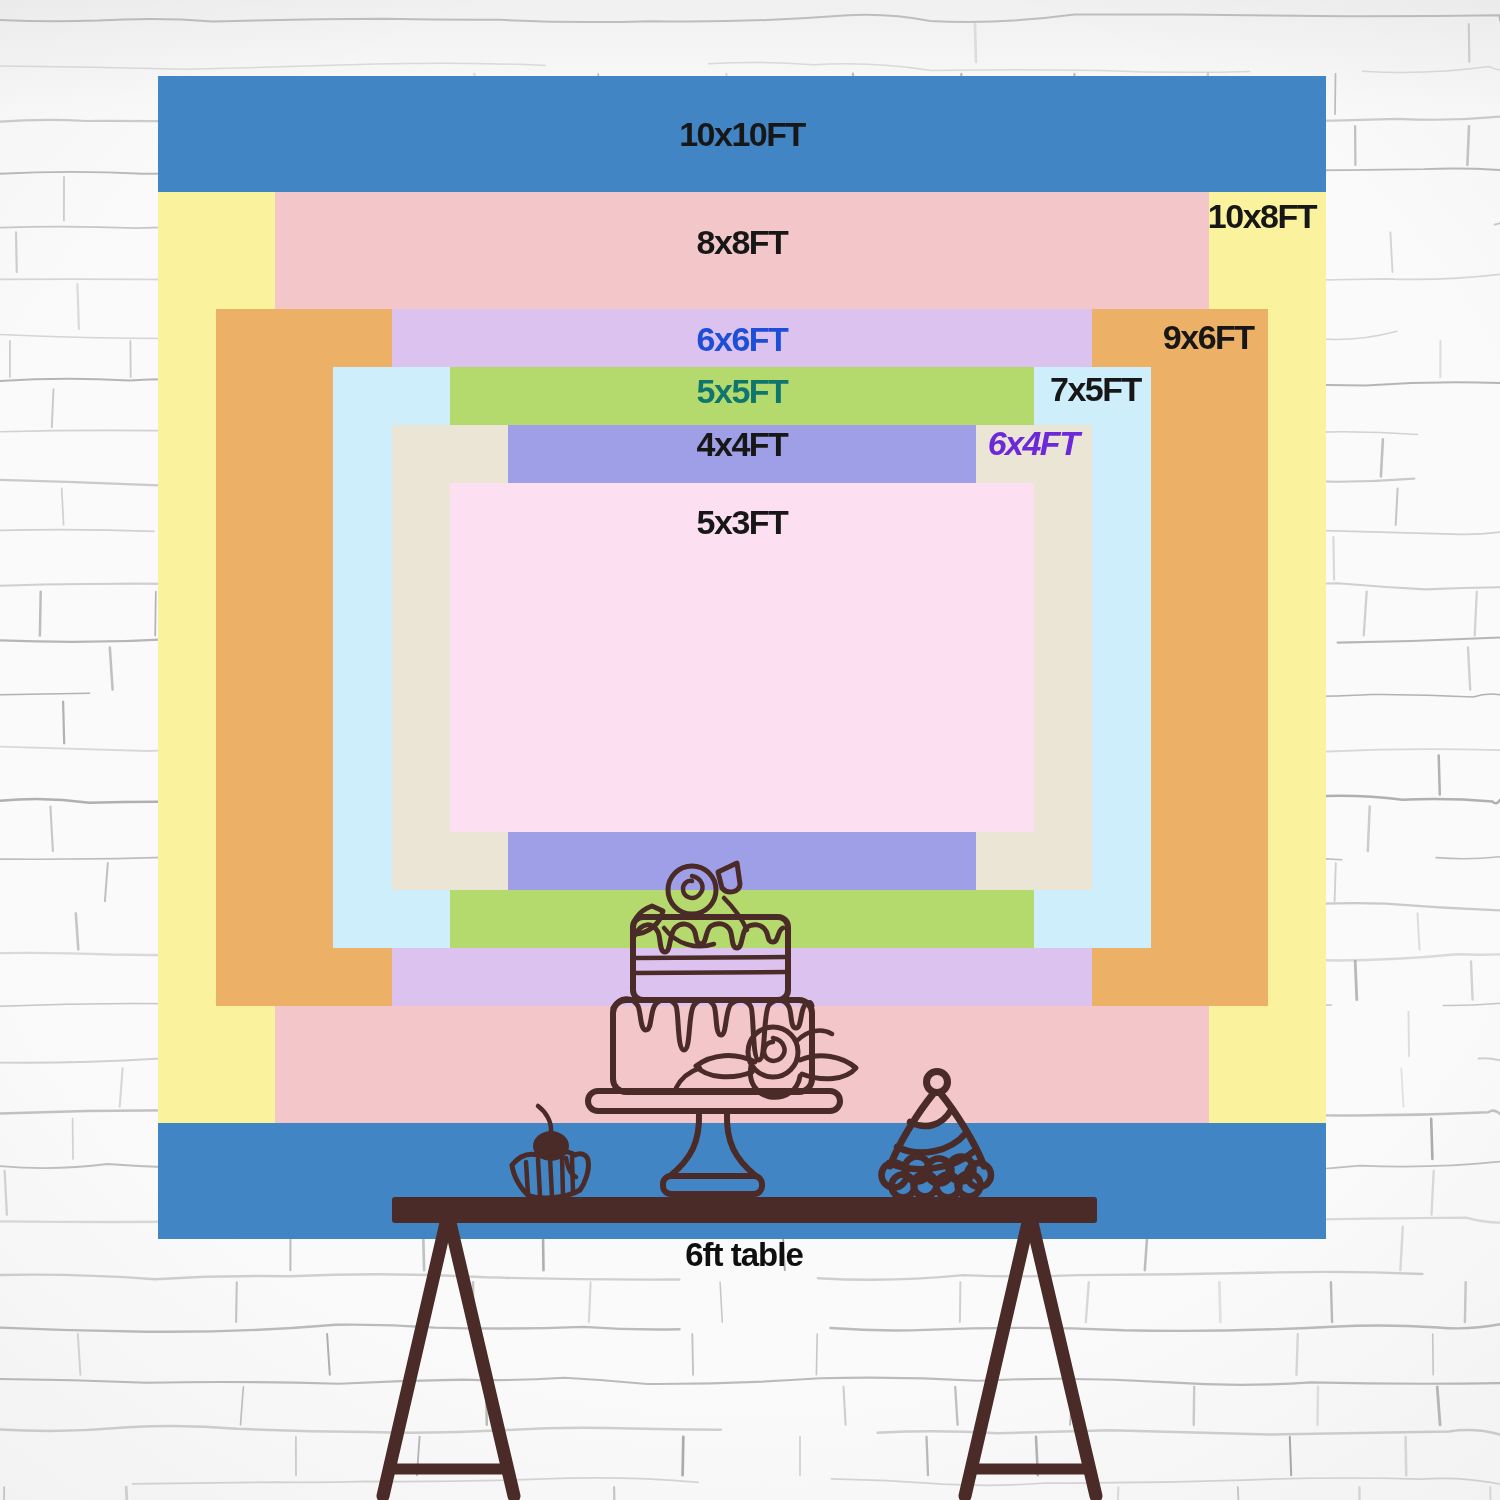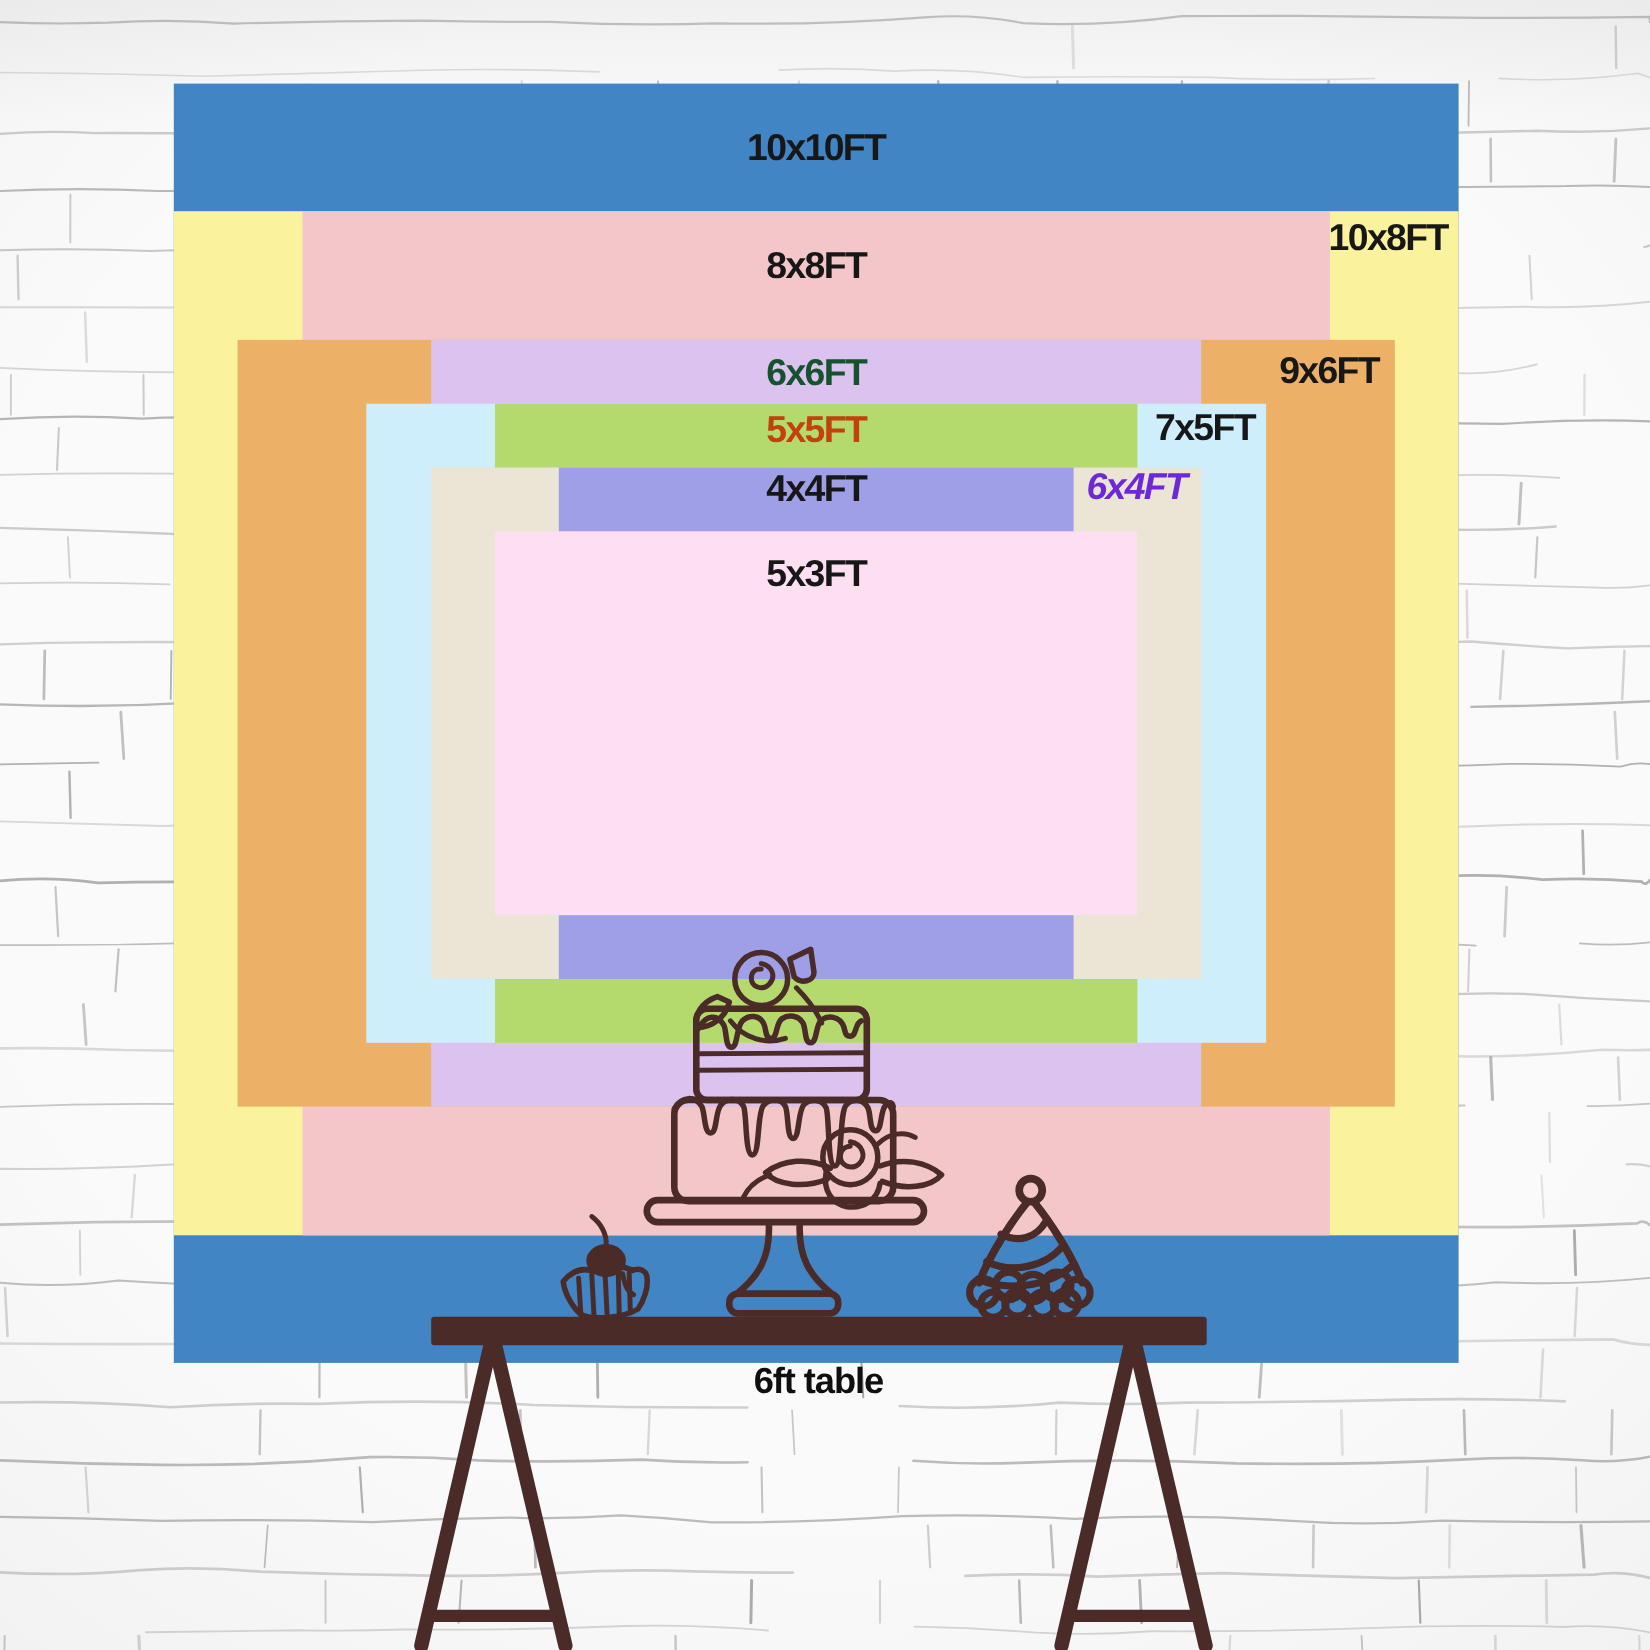--- a/index.html
+++ b/index.html
@@ -295,25 +295,25 @@
   <div class="chart" id="chart">
       <div class="size-layer" style="left: 0px; top: 0px; width: 1168px; height: 1163px; background: rgb(66, 133, 197); z-index: 1;"></div>
       <div class="size-label" style="color: rgb(23, 23, 23); top: 38px; left: 584px; transform: translateX(-50%);">10x10FT</div>
       <div class="size-layer" style="left: 0px; top: 116.3px; width: 1168px; height: 930.4px; background: rgb(250, 242, 157); z-index: 2;"></div>
       <div class="size-label" style="color: rgb(23, 23, 23); top: 120.3px; right: 10px; text-align: center;">10x8FT</div>
       <div class="size-layer" style="left: 116.8px; top: 116.3px; width: 934.4px; height: 930.4px; background: rgb(243, 198, 201); z-index: 3;"></div>
       <div class="size-label" style="color: rgb(23, 23, 23); top: 122.3px; left: 584px; transform: translateX(-50%); margin-top: 24px;">8x8FT</div>
       <div class="size-layer" style="left: 58.4px; top: 232.6px; width: 1051.2px; height: 697.8px; background: rgb(236, 177, 103); z-index: 4;"></div>
       <div class="size-label" style="color: rgb(23, 23, 23); top: 240.6px; right: 72.4px;">9x6FT</div>
       <div class="size-layer" style="left: 233.6px; top: 232.6px; width: 700.8px; height: 697.8px; background: rgb(220, 195, 239); z-index: 5;"></div>
-      <div class="size-label" style="color: #14532d; top: 242.6px; left: 584px; transform: translateX(-50%);">6x6FT</div>
+      <div class="size-label" style="color: #1d4ed8; top: 242.6px; left: 584px; transform: translateX(-50%);">6x6FT</div>
       <div class="size-layer" style="left: 175.2px; top: 290.75px; width: 817.6px; height: 581.5px; background: rgb(205, 238, 250); z-index: 6;"></div>
       <div class="size-label" style="color: rgb(23, 23, 23); top: 292.75px; right: 185.2px; margin-left: 12px;">7x5FT</div>
       <div class="size-layer" style="left: 292px; top: 290.75px; width: 584px; height: 581.5px; background: rgb(180, 217, 108); z-index: 7;"></div>
-      <div class="size-label" style="color: #c2410c; top: 294.75px; left: 584px; transform: translateX(-50%);">5x5FT</div>
+      <div class="size-label" style="color: #0f766e; top: 294.75px; left: 584px; transform: translateX(-50%);">5x5FT</div>
       <div class="size-layer" style="left: 233.6px; top: 348.9px; width: 700.8px; height: 465.2px; background: rgb(234, 229, 213); z-index: 8;"></div>
       <div class="size-label" style="color: #6d28d9; top: 346.9px; right: 247.6px; font-style: italic;">6x4FT</div>
       <div class="size-layer" style="left: 350.4px; top: 348.9px; width: 467.2px; height: 465.2px; background: rgb(158, 159, 231); z-index: 9;"></div>
       <div class="size-label" style="color: rgb(23, 23, 23); top: 347.9px; left: 584px; transform: translateX(-50%); text-align: right;">4x4FT</div>
       <div class="size-layer" style="left: 292px; top: 407.05px; width: 584px; height: 348.9px; background: rgb(252, 223, 241); z-index: 10;"></div>
       <div class="size-label" style="color: rgb(23, 23, 23); top: 426.05px; left: 584px; transform: translateX(-50%);">5x3FT</div>
     </div>
 
   <svg id="art-svg" width="1500" height="1500" viewBox="0 0 1500 1500" style="color: rgb(74, 43, 39);">
 

